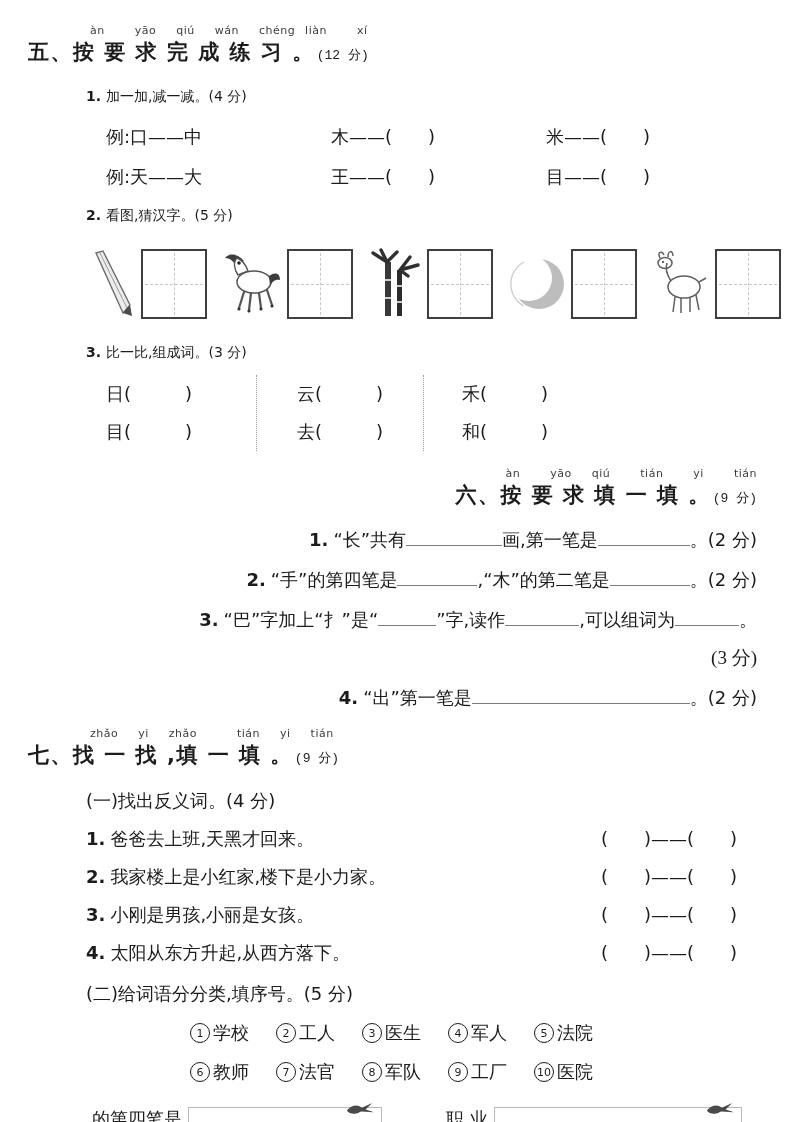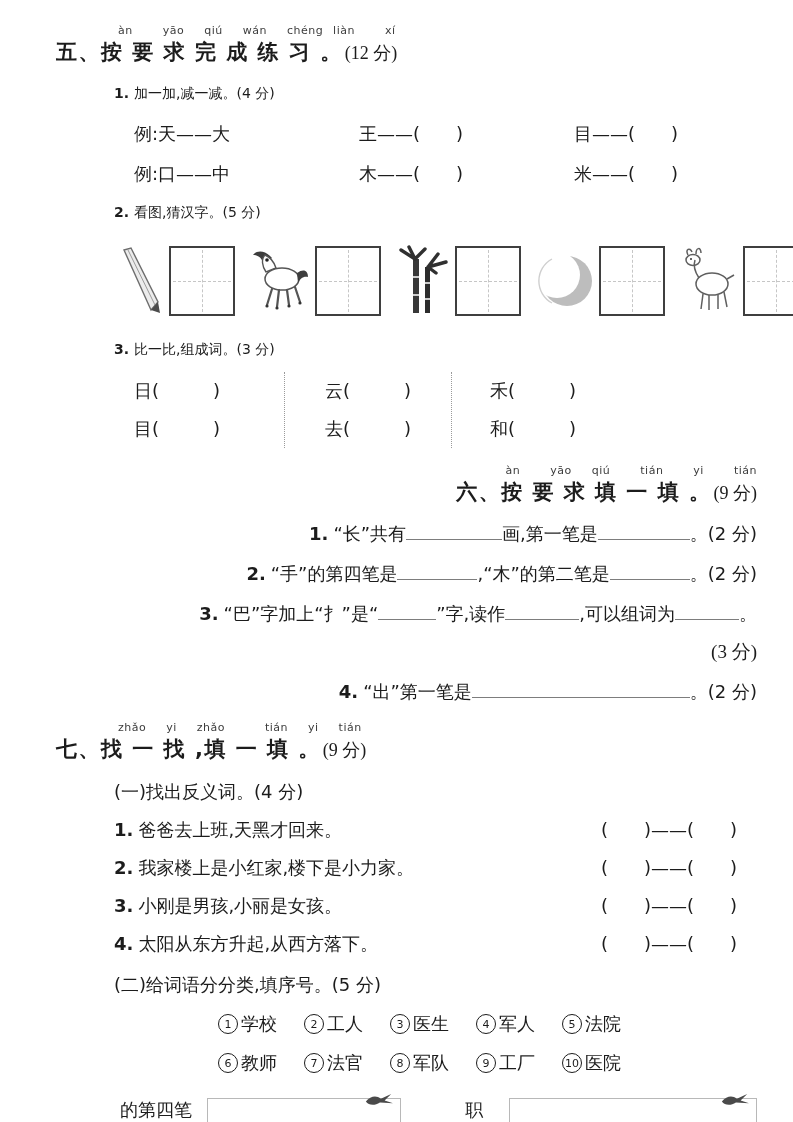--- a/index.html
+++ b/index.html
@@ -1,24 +1,24 @@
 <!DOCTYPE html>
 <html><head>
 <meta charset="utf-8">
 <style>
   html,body{margin:0;padding:0;background:#e9e9e9;}
   .page{
     position:relative;width:793px;height:1122px;margin:0 auto;box-sizing:border-box;
     background:#ffffff;color:#1c1c1c;overflow:hidden;
     font-family:"DejaVu Sans",sans-serif;
-    padding:24px 36px 0 56px;
+    padding:24px 36px 0 28px;
   }
   .pinyin{font-size:11px;color:#3c3c3c;white-space:pre;word-spacing:6px;letter-spacing:.5px;margin-left:62px;line-height:13px;}
   .sec-title{font-size:21px;font-weight:700;letter-spacing:1.5px;line-height:28px;margin-top:1px;}
-  .score{font-family:Liberation Serif, serif;font-weight:400;font-size:18px;letter-spacing:0;margin-left:2px;margin-top:24px;}
+  .score{font-family:Liberation Mono, monospace;font-weight:400;font-size:13px;letter-spacing:0;margin-left:2px;margin-top:24px;}
   .item-line{font-size:14px;line-height:26px;margin:13px 0 0 58px;}
   .num{font-weight:700;margin-right:5px;}
   .sub-label{font-size:18px;line-height:26px;margin:15px 0 0 58px;}
 
   .ex-row{display:flex;font-size:18px;margin:16px 0 0 78px;}
   .ex-c1{width:225px;}
   .ex-c2{width:215px;}
 
   .img-row{display:flex;align-items:center;margin:14px 0 2px 58px;height:84px;}
   .pict{display:inline-flex;align-items:center;margin-right:5px;}
@@ -54,28 +54,28 @@
 <div class="page">
 
   <div>
     <div class="pinyin">àn   yāo  qiú  wán  chéng liàn   xí</div>
     <div class="sec-title"><span>五、按 要 求 完 成 练 习 。</span><span class="score">(12 分)</span></div>
 
     <div class="item-line">
       <span class="num">1.</span><span>加一加,减一减。(4 分)</span>
     </div>
     <div class="ex-row">
+      <span class="ex-c1">例:口——中</span>
+      <span class="ex-c2">木——(　　)</span>
+      <span>米——(　　)</span>
+    </div>
+    <div class="ex-row">
       <span class="ex-c1">例:天——大</span>
       <span class="ex-c2">王——(　　)</span>
       <span>目——(　　)</span>
-    </div>
-    <div class="ex-row">
-      <span class="ex-c1">例:口——中</span>
-      <span class="ex-c2">木——(　　)</span>
-      <span>米——(　　)</span>
     </div>
 
     <div class="item-line">
       <span class="num">2.</span><span>看图,猜汉字。(5 分)</span>
     </div>
 
     <div class="img-row">
       <span class="pict" aria-label="knife">
         <svg width="50" height="70" viewBox="0 0 50 70">
           <path d="M10 4 L17 2 L44 56 L37 64 Z" fill="#ececec" stroke="#6e6e6e" stroke-width="1.4"></path>

